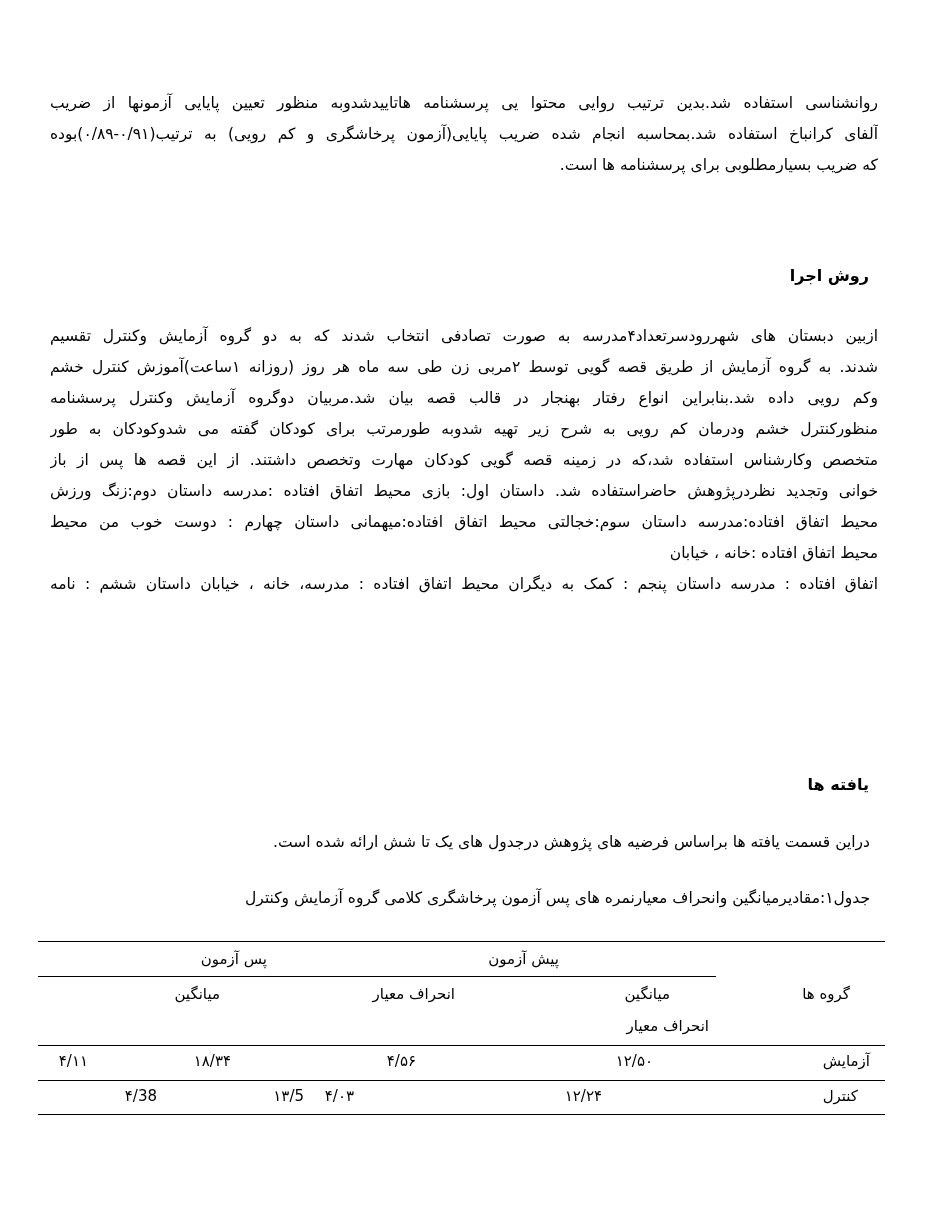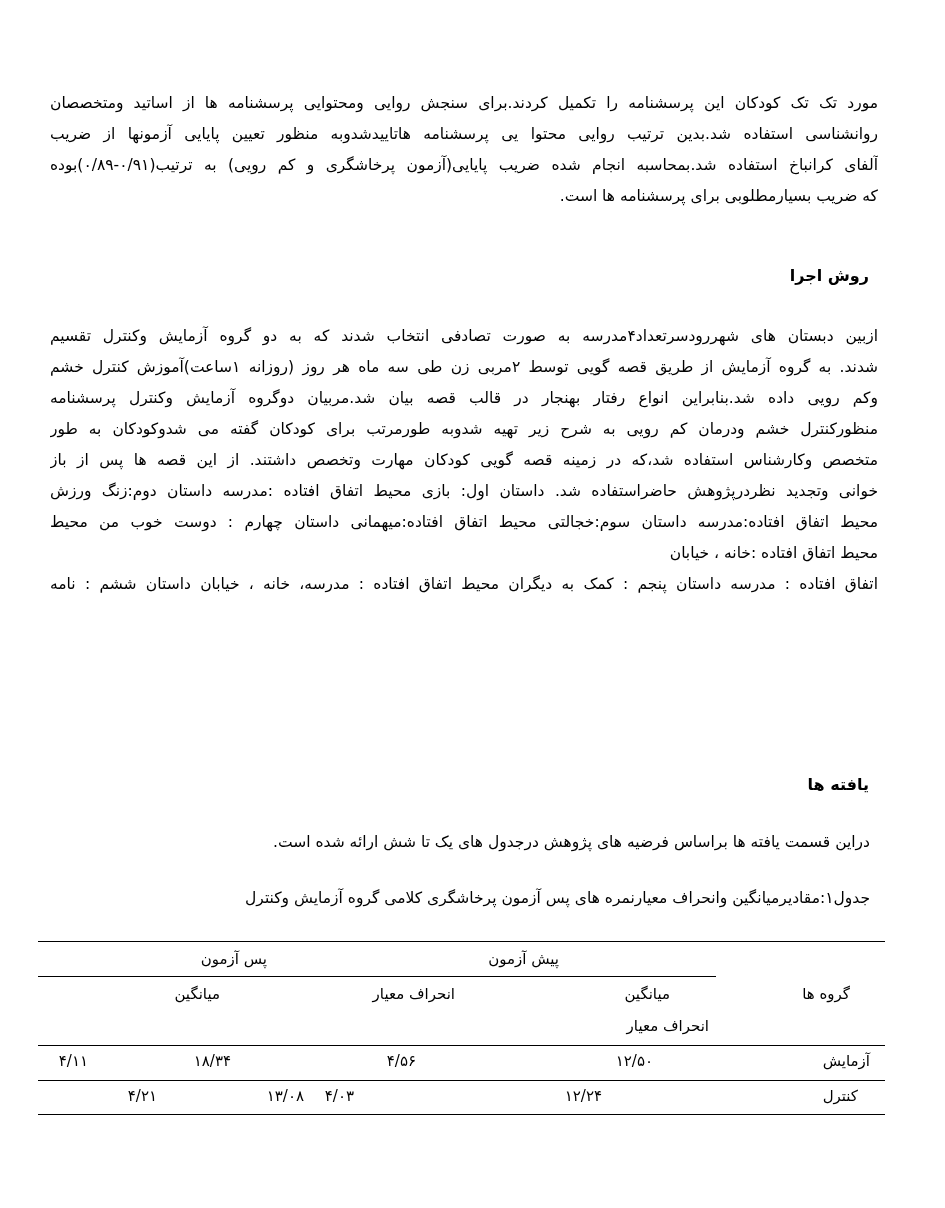--- a/index.html
+++ b/index.html
@@ -14,21 +14,20 @@
   .single { position:absolute; right:75px; direction:rtl; font-size:15.5px; white-space:nowrap; }
   .hr { position:absolute; height:0; border-top:1.3px solid #000; }
   .cell { position:absolute; direction:rtl; font-size:15px; white-space:nowrap; }
 </style>
 </head>
 <body>
 
 <div class="page">
 
   <div class="para" style="top:88px;">
-    <span class="line">مورد تک تک کودکان این پرسشنامه را تکمیل کردند.برای سنجش روایی ومحتوایی پرسشنامه ها از اساتید ومتخصصان</span>
     <span class="line">روانشناسی استفاده شد.بدین ترتیب روایی محتوا یی پرسشنامه هاتاییدشدوبه منظور تعیین پایایی آزمونها از ضریب</span>
     <span class="line">آلفای کرانباخ استفاده شد.بمحاسبه انجام شده ضریب پایایی(آزمون پرخاشگری و کم رویی) به ترتیب(۰/۹۱-۰/۸۹)بوده</span>
     <span class="line last">که ضریب بسیارمطلوبی برای پرسشنامه ها است.</span>
   </div>
 
   <div class="heading" style="top:266px;">روش اجرا</div>
 
   <div class="para" style="top:321px;">
     <span class="line">ازبین دبستان های شهررودسرتعداد۴مدرسه به صورت تصادفی انتخاب شدند که به دو گروه آزمایش وکنترل تقسیم</span>
     <span class="line">شدند. به گروه آزمایش از طریق قصه گویی توسط ۲مربی زن طی سه ماه هر روز (روزانه ۱ساعت)آموزش کنترل خشم</span>
@@ -64,17 +63,17 @@
 
     <div class="cell" style="top:1052px; right:75px;">آزمایش</div>
     <div class="cell" style="top:1052px; right:292px;">۱۲/۵۰</div>
     <div class="cell" style="top:1052px; right:529px;">۴/۵۶</div>
     <div class="cell" style="top:1052px; right:714px;">۱۸/۳۴</div>
     <div class="cell" style="top:1052px; right:857px;margin-left:23px;">۴/۱۱</div>
 
     <div class="cell" style="top:1087px; right:87px;">کنترل</div>
     <div class="cell" style="top:1087px; right:343px;">۱۲/۲۴</div>
     <div class="cell" style="top:1087px; right:591px;">۴/۰۳</div>
-    <div class="cell" style="top:1087px; right:641px;">۱۳/۰۸</div>
-    <div class="cell" style="top:1087px; right:788px;">۴/۲۱</div>
+    <div class="cell" style="top:1087px; right:641px;">۱۳/5</div>
+    <div class="cell" style="top:1087px; right:788px;">۴/38</div>
   </div>
 
 </div>
 
 </body></html>

